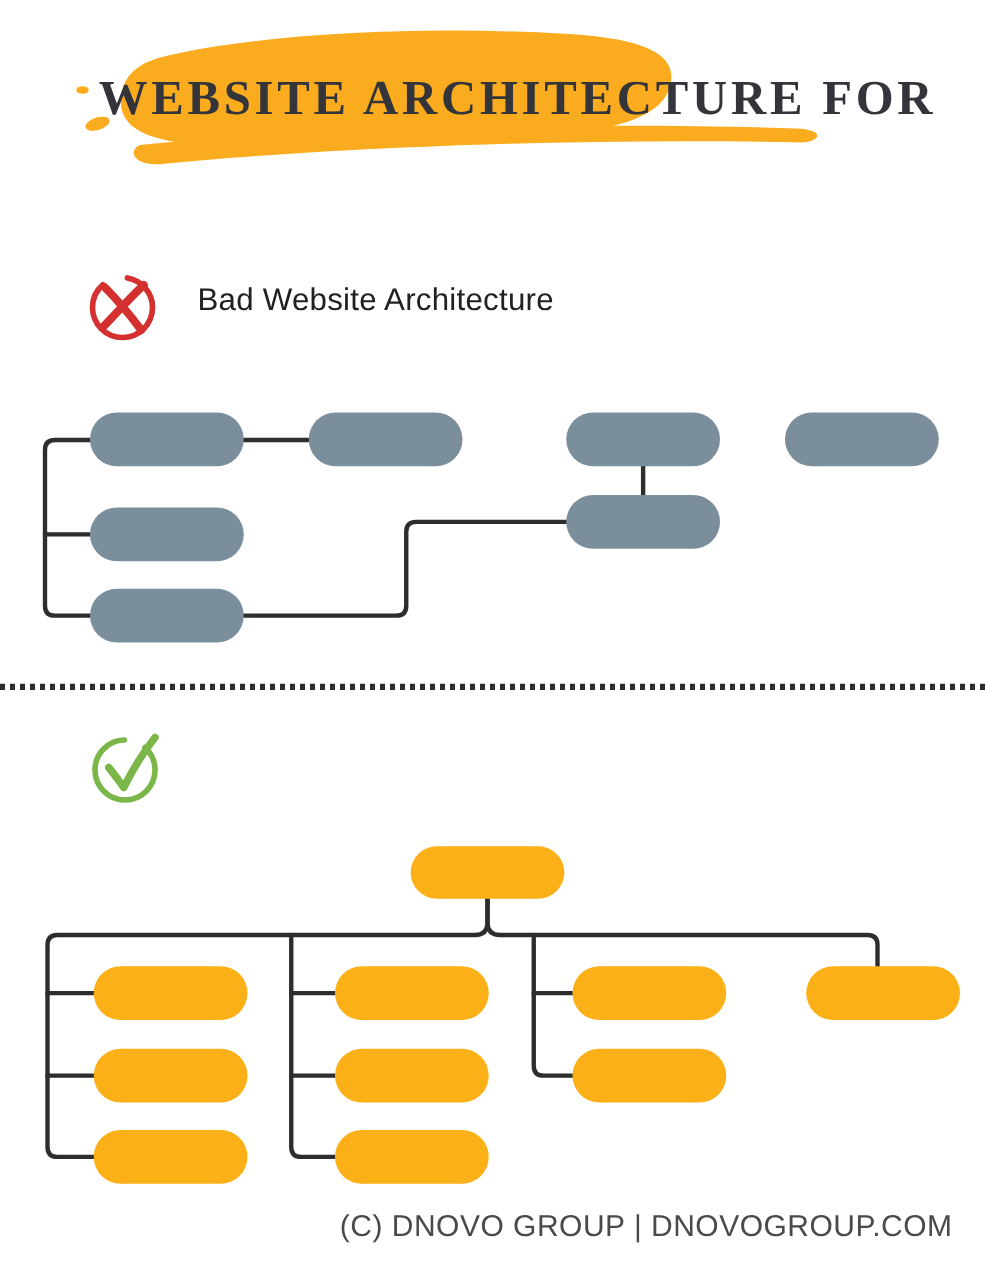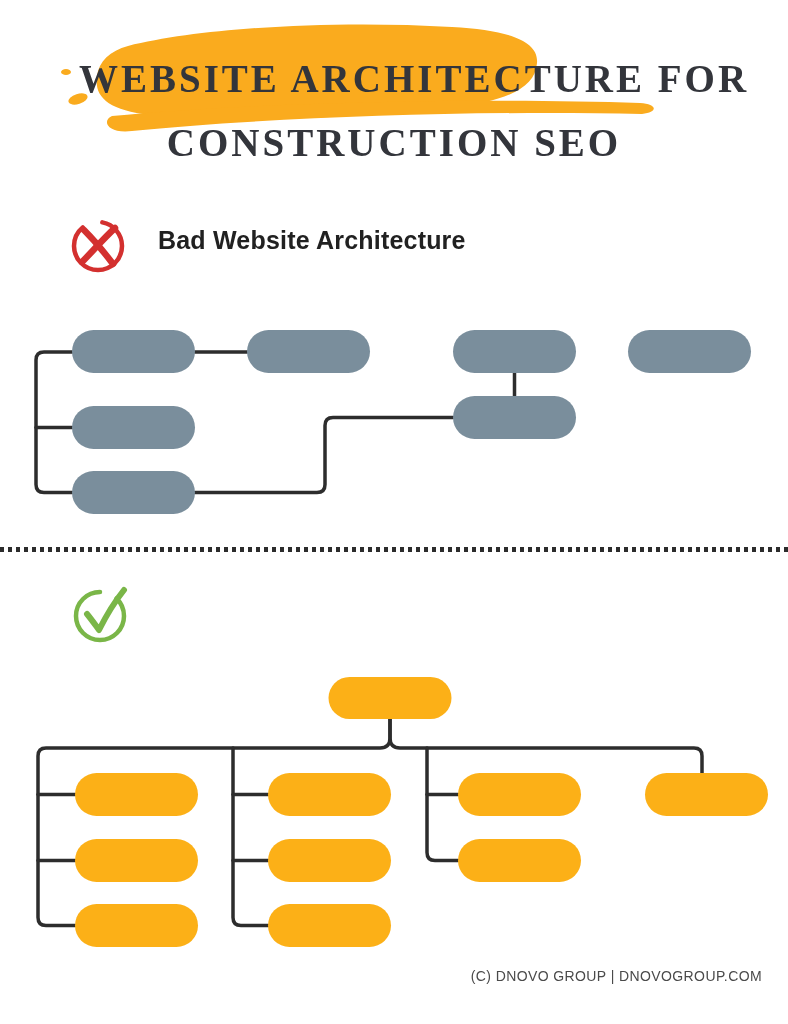--- a/index.html
+++ b/index.html
@@ -13,60 +13,59 @@
   .title-line{
     position:absolute;left:0;width:788px;text-align:center;
     font-family:"Liberation Serif",serif;font-weight:700;
     font-size:39px;letter-spacing:3px;color:#33353B;white-space:nowrap;
   }
   .title-line1{top:56px;padding-left:20px;}
   .title-line2{top:120px;}
   
   .section-icon{position:absolute;}
   .section-label{
-    position:absolute;font-size:25px;font-weight:700;color:#212121;
+    position:absolute;font-size:25px;font-weight:400;color:#212121;
     letter-spacing:0.2px;white-space:nowrap;
   }
   .bad-icon{left:70px;top:210px;}
   .bad-label{left:158px;top:226px;}
   .good-icon{left:72px;top:582px;}
   .good-label{left:168px;top:592px;}
   
   .bad-diagram{position:absolute;left:0;top:300px;}
   .good-diagram{position:absolute;left:0;top:660px;}
   
   .divider{
     position:absolute;left:0;top:547px;width:788px;height:5px;
     background:repeating-linear-gradient(90deg,#2C2C2C 0 4px,transparent 4px 8px);
   }
   
   .footer{
     position:absolute;right:26px;top:968px;
-    font-size:14px;color:#4A4A4A;letter-spacing:0.4px;white-space:nowrap;
+    font-size:24px;color:#4A4A4A;letter-spacing:0.4px;white-space:nowrap;
   }
 </style>
 </head>
 <body>
 
 <div class="poster">
 
   <div class="title-wrap">
     <svg class="brush-svg" width="788" height="190" viewBox="0 0 788 190">
       <g fill="#FAAB1E">
         <path d="M 128 46 C 200 28 330 20 452 27 C 506 30 539 40 537 63
                  C 535 89 506 101 450 108 C 360 118 220 123 150 115
                  C 108 110 94 97 97 76 C 99 61 110 51 128 46 Z"></path>
         <path d="M 112 116 C 240 103 480 97 640 103 C 657 104 659 112 642 114
                  C 470 110 260 118 132 131 C 108 134 101 121 112 116 Z"></path>
         <ellipse cx="78" cy="99" rx="10" ry="5" transform="rotate(-18 78 99)"></ellipse>
         <ellipse cx="66" cy="72" rx="5" ry="3"></ellipse>
       </g>
     </svg>
     <div class="title-line title-line1">WEBSITE ARCHITECTURE FOR</div>
-    <div class="title-line title-line2">CONSTRUCTION SEO</div>
   </div>
 
   <svg class="section-icon bad-icon" width="58" height="68" viewBox="0 0 58 68">
     <g fill="none" stroke-linecap="round" stroke="#D3302F">
       <circle cx="28" cy="36" r="24" stroke-width="4.5" pathLength="100" stroke-dasharray="86 14" stroke-dashoffset="22"></circle>
       <path d="M 14 20 C 24 30 34 42 43 54" stroke-width="6.5"></path>
       <path d="M 45 18 C 34 28 22 42 12 52" stroke-width="6.5"></path>
     </g>
   </svg>
   <div class="section-label bad-label">Bad Website Architecture</div>

